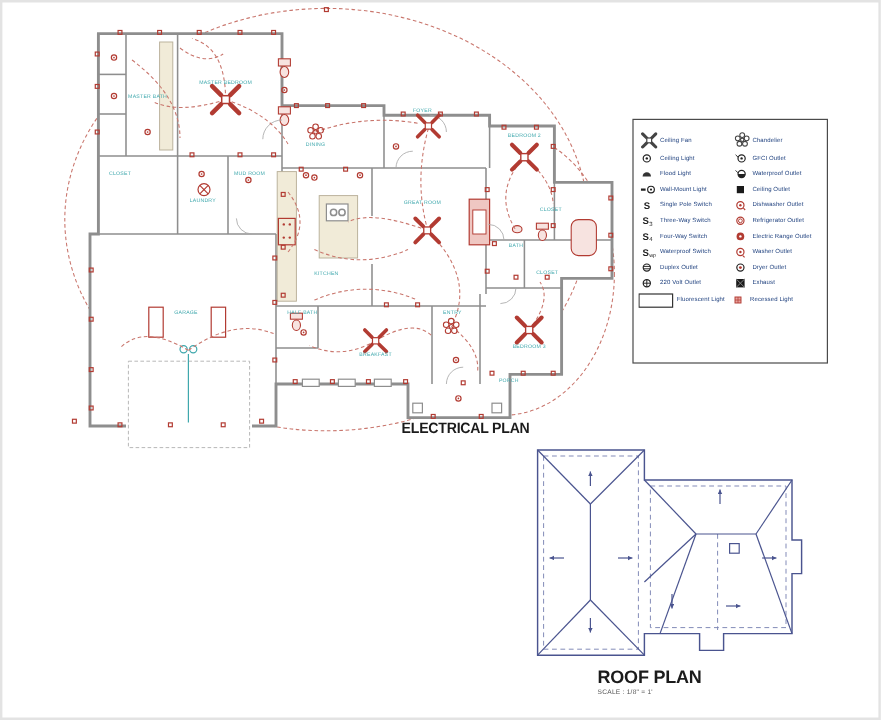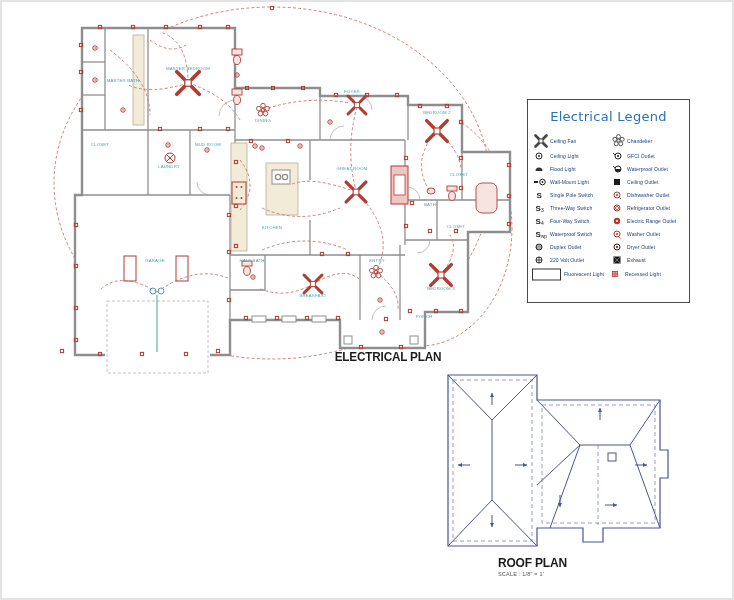--- a/index.html
+++ b/index.html
@@ -28,21 +28,21 @@
   .room-label{fill:var(--teal);font-size:4.3px;text-anchor:middle;letter-spacing:.2px;
               font-family:"Liberation Sans",sans-serif;}
   
   .rff{fill:#ffffff;stroke:var(--roof);stroke-width:1.2;}
   .rf{stroke:var(--roof);stroke-width:1;fill:none;}
   .rfd{stroke:#7d86b5;stroke-width:0.8;stroke-dasharray:4 3;fill:none;}
   
   .plan-title{position:absolute;left:318px;top:350px;width:140px;text-align:center;
     font-size:12.5px;font-weight:bold;color:#1b1b1b;letter-spacing:-0.2px;transform:scaleX(.94);}
   .roof-title-wrap{position:absolute;left:498px;top:556px;width:120px;text-align:left;}
-  .roof-title{font-size:12px;font-weight:bold;color:#1b1b1b;letter-spacing:-0.2px;}
+  .roof-title{font-size:15px;font-weight:bold;color:#1b1b1b;letter-spacing:-0.2px;}
   .roof-scale{font-size:5.5px;color:#555;margin-top:1px;letter-spacing:.2px;}
   
   .legend{position:absolute;left:527px;top:99px;width:163px;height:204px;
     background:#fff;border:1px solid #4a4a4a;box-sizing:border-box;}
   .legend-title{margin-top:9px;text-align:center;font-size:13px;color:var(--titleblue);
     letter-spacing:.3px;font-family:"DejaVu Sans",sans-serif;}
   .lrows{margin-top:7px;}
   .lrow{display:grid;grid-template-columns:16px 62px 15px auto;align-items:center;
     padding:0 2px 0 6px;height:12.9px;}
   .lrow.big{height:19px;}
@@ -324,21 +324,20 @@
       <text x="456" y="228" class="room-label">CLOSET</text>
       <text x="377" y="262" class="room-label">ENTRY</text>
       <text x="424" y="318" class="room-label">PORCH</text>
       <text x="441" y="290" class="room-label">BEDROOM 3</text>
     </g>
 </svg>
 
 <div class="plan-title">ELECTRICAL PLAN</div>
 
 <div class="legend">
-  <div class="legend-title">Electrical Legend</div>
   <div class="lrows">
 
     <div class="lrow big">
       <span class="lic">
           <svg width="14" height="14" viewBox="0 0 14 14">
             <g stroke="#444" stroke-width="2.6" stroke-linecap="round">
               <line x1="1.5" y1="1.5" x2="5" y2="5"></line>
               <line x1="12.5" y1="1.5" x2="9" y2="5"></line>
               <line x1="1.5" y1="12.5" x2="5" y2="9"></line>
               <line x1="12.5" y1="12.5" x2="9" y2="9"></line>

